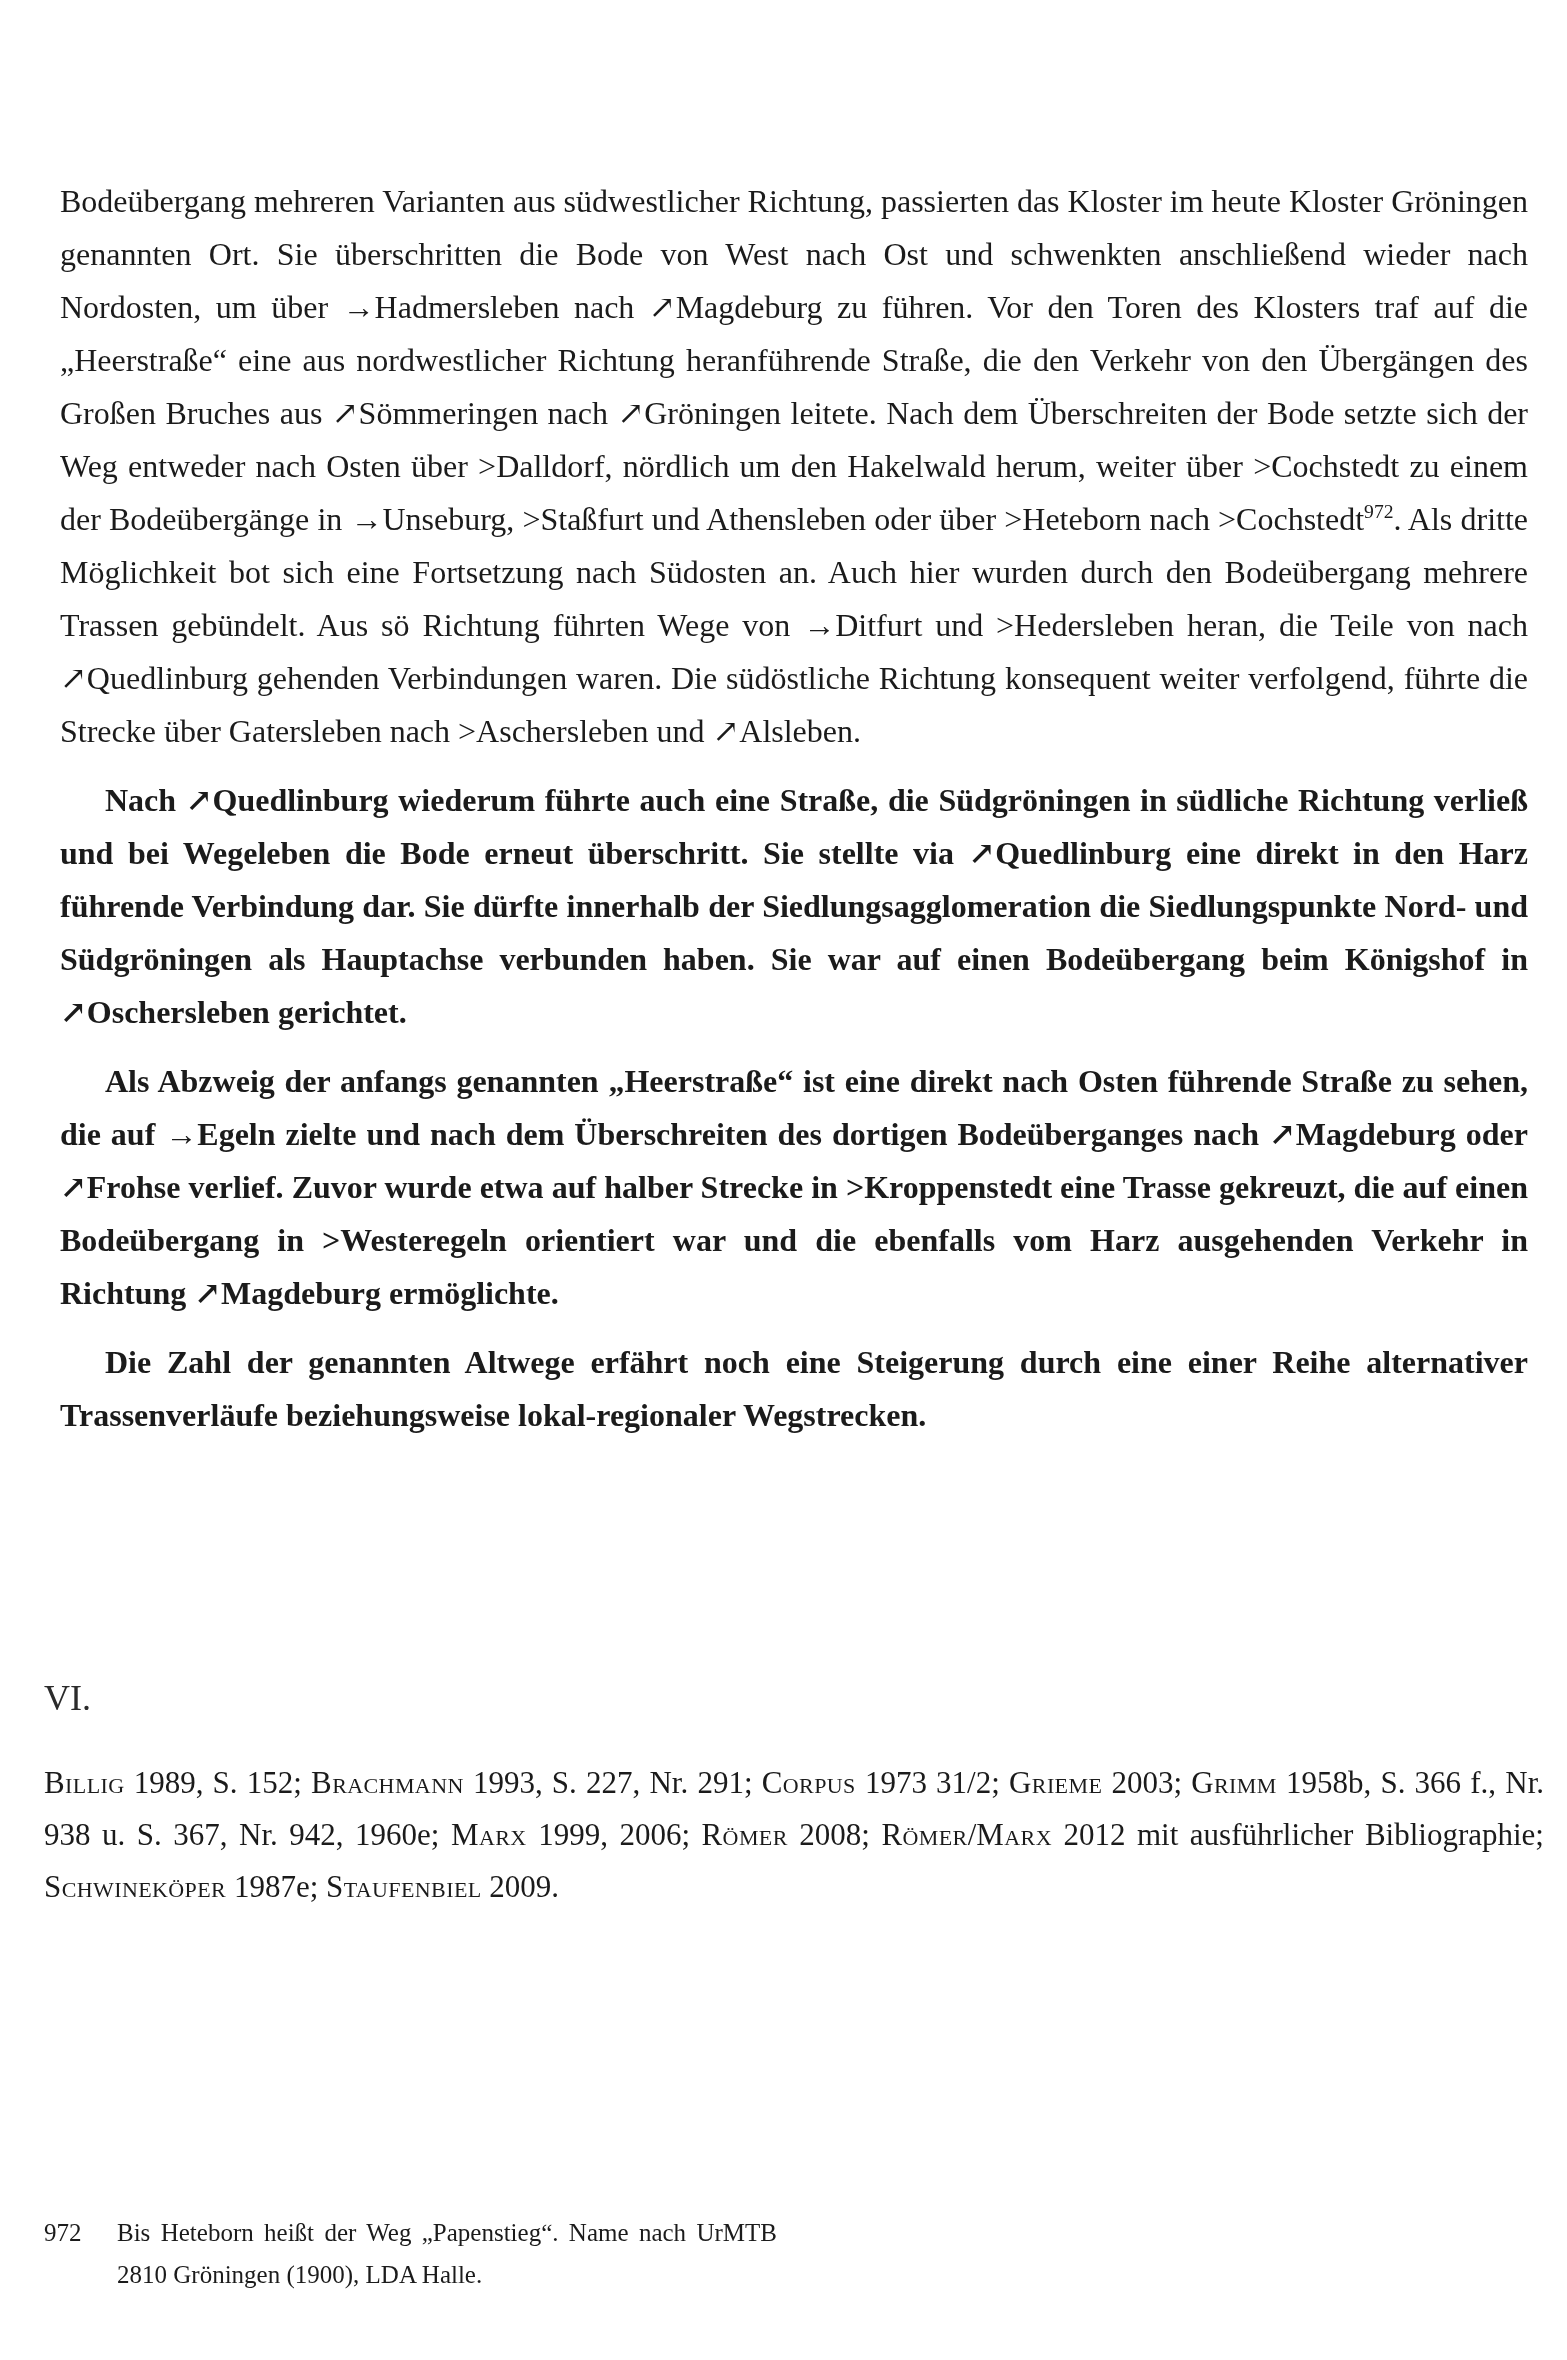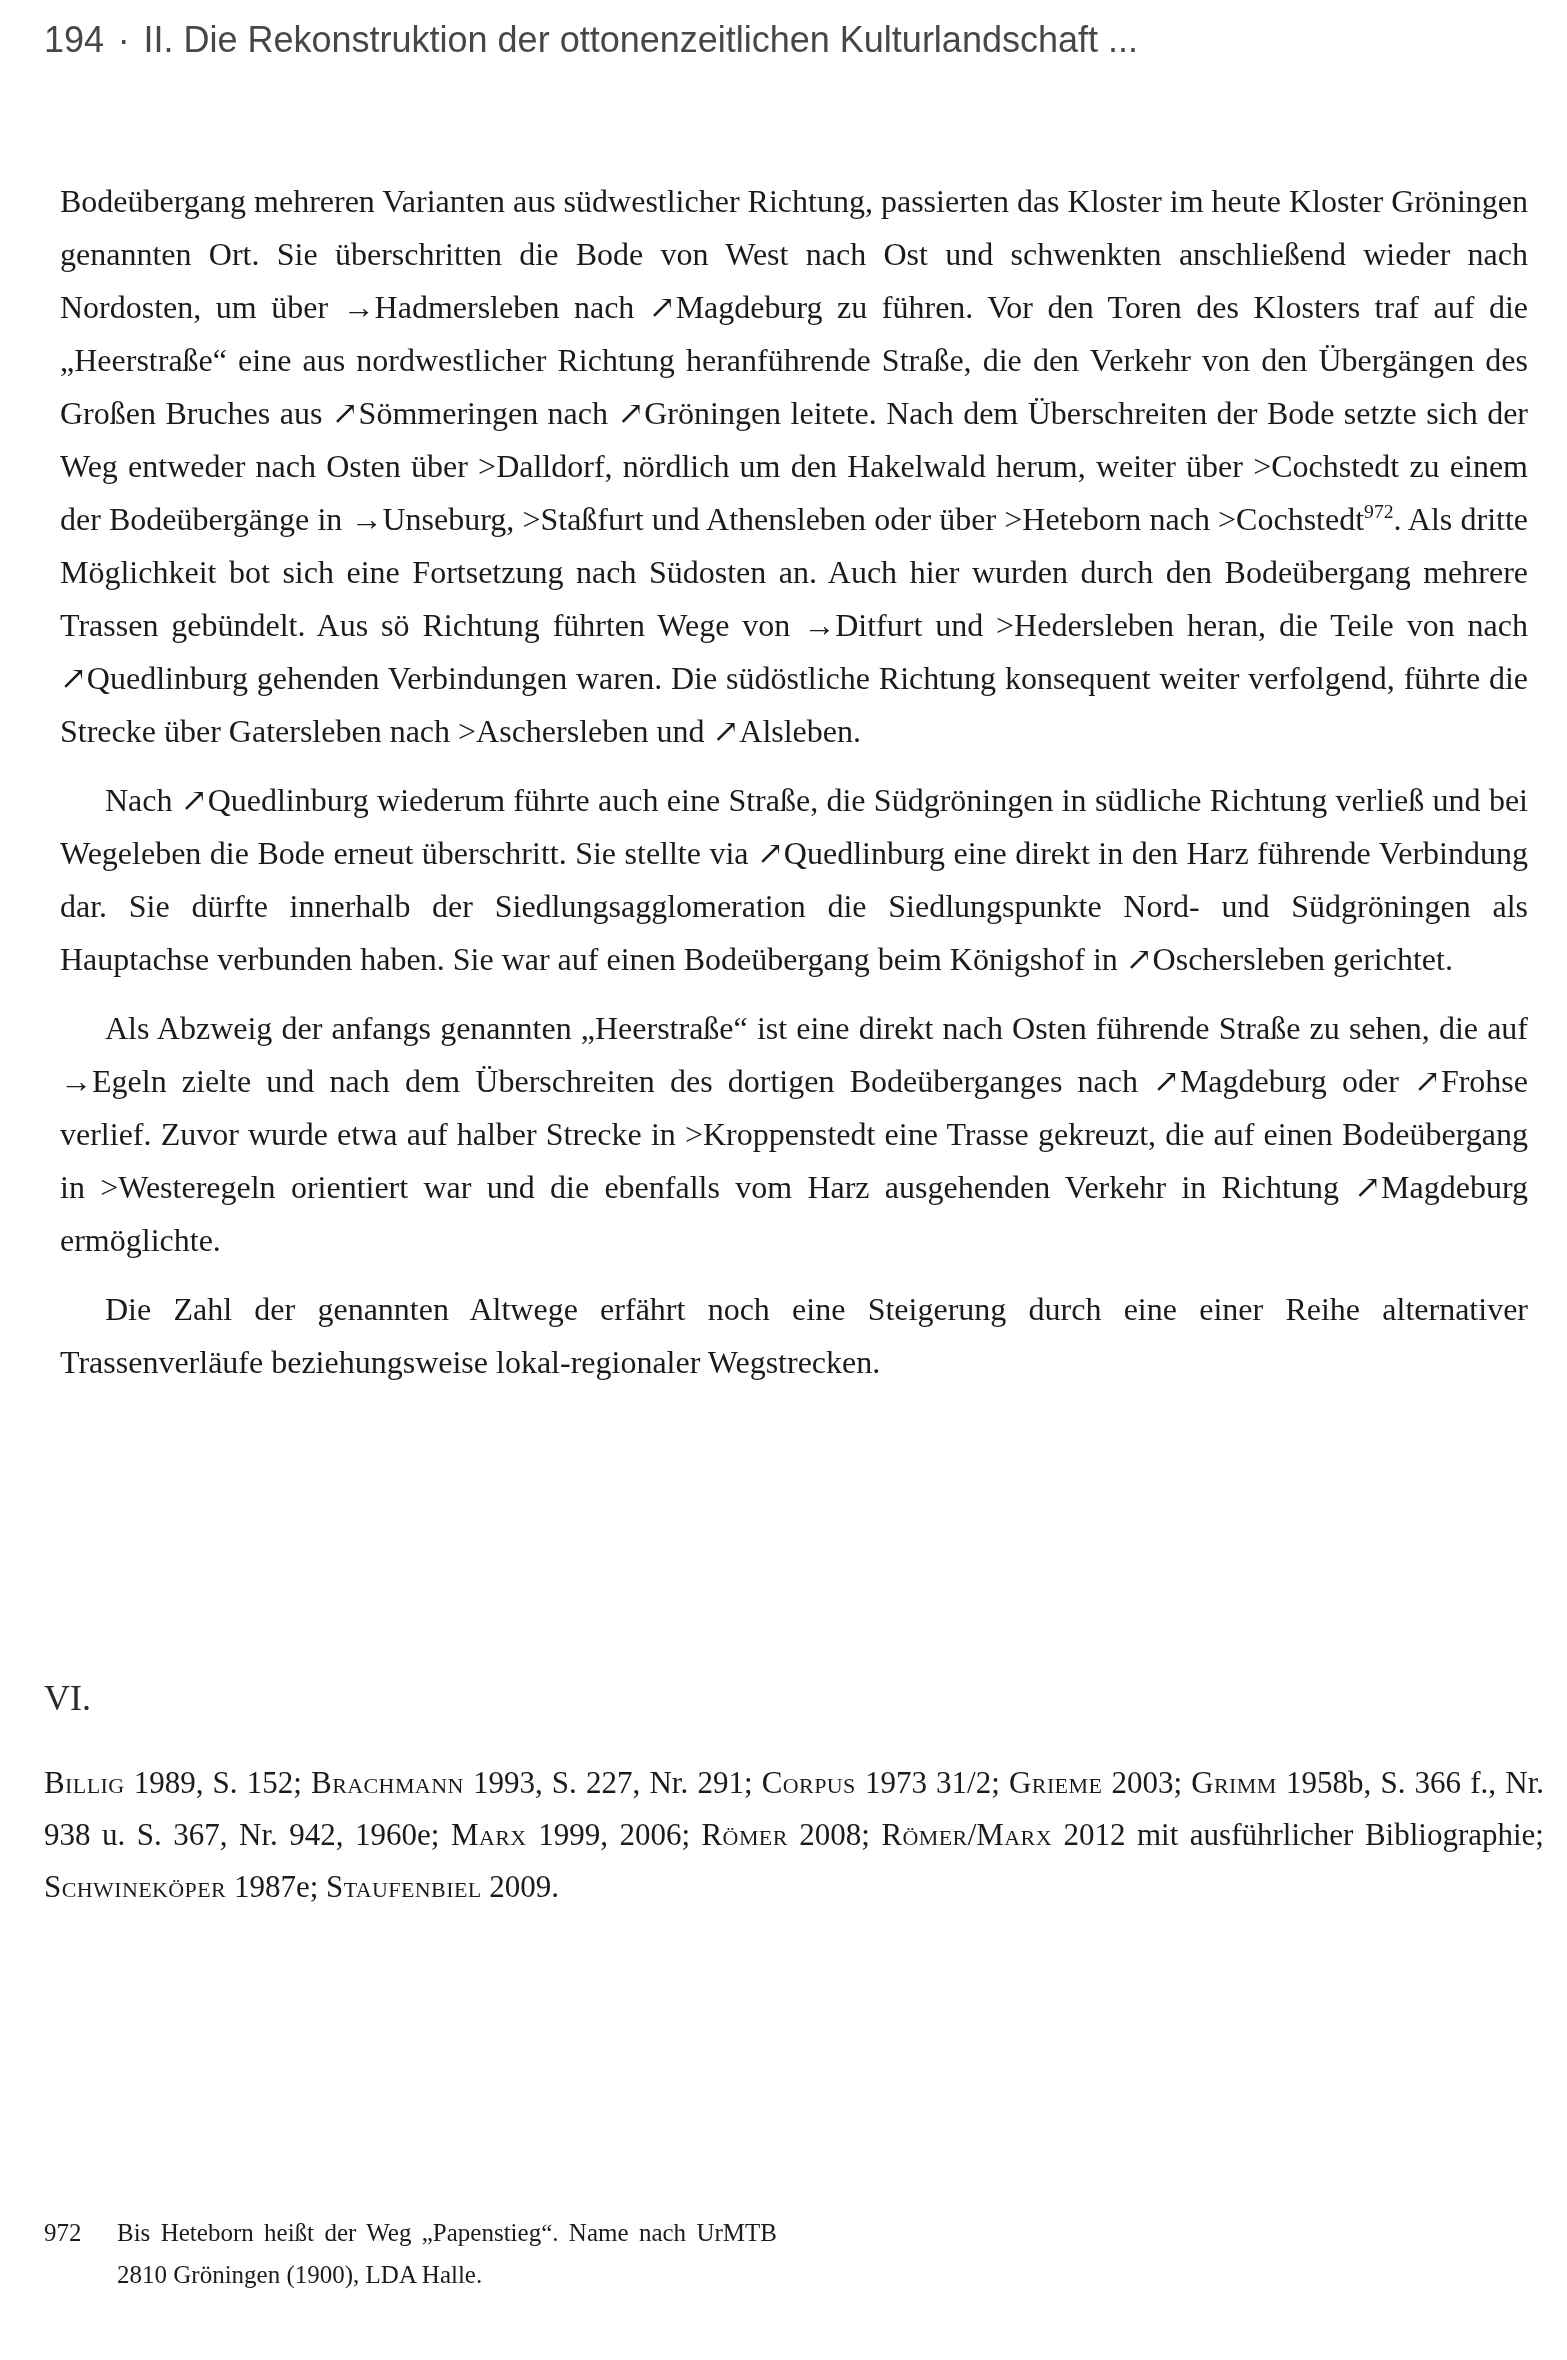--- a/index.html
+++ b/index.html
@@ -37,20 +37,21 @@
     font-size: 32px;
     line-height: 53px;
     text-align: justify;
   }
   .para {
     margin: 16px;
     padding: 0;
   }
   .para.indent {
     text-indent: 45px;
+    font-weight: bold;
   }
   .para sup {
     font-size: 19.6px;
     line-height: 0;
     vertical-align: baseline;
     position: relative;
     top: -11.8px;
   }
   .section-heading {
     position: absolute;
@@ -92,23 +93,20 @@
   }
   .fn-text {
     text-align: justify;
   }
 </style>
 </head>
 <body>
 
 <div class="page">
 
-  <header class="running-head">
-    <span>194</span><span class="sep">·</span><span>II. Die Rekonstruktion der ottonenzeitlichen Kulturlandschaft ...</span>
-  </header>
 
   <main class="body-text">
     <p class="para"><span>Bodeübergang mehreren Varianten aus südwestlicher Richtung, passierten das Kloster im heute Kloster Gröningen genannten Ort. Sie überschritten die Bode von West nach Ost und schwenkten anschließend wieder nach Nordosten, um über →Hadmersleben nach ↗Magdeburg zu führen. Vor den Toren des Klosters traf auf die „Heerstraße“ eine aus nordwestlicher Richtung heranführende Straße, die den Verkehr von den Übergängen des Großen Bruches aus ↗Sömmeringen nach ↗Gröningen leitete. Nach dem Überschreiten der Bode setzte sich der Weg entweder nach Osten über &gt;Dalldorf, nördlich um den Hakelwald herum, weiter über &gt;Cochstedt zu einem der Bodeübergänge in →Unseburg, &gt;Staßfurt und Athensleben oder über &gt;Heteborn nach &gt;Cochstedt</span><sup>972</sup><span>. Als dritte Möglichkeit bot sich eine Fortsetzung nach Südosten an. Auch hier wurden durch den Bodeübergang mehrere Trassen gebündelt. Aus sö Richtung führten Wege von →Ditfurt und &gt;Hedersleben heran, die Teile von nach ↗Quedlinburg gehenden Verbindungen waren. Die südöstliche Richtung konsequent weiter verfolgend, führte die Strecke über Gatersleben nach &gt;Aschersleben und ↗Alsleben.</span></p>
     <p class="para indent"><span>Nach ↗Quedlinburg wiederum führte auch eine Straße, die Südgröningen in südliche Richtung verließ und bei Wegeleben die Bode erneut überschritt. Sie stellte via ↗Quedlinburg eine direkt in den Harz führende Verbindung dar. Sie dürfte innerhalb der Siedlungsagglomeration die Siedlungspunkte Nord- und Südgröningen als Hauptachse verbunden haben. Sie war auf einen Bodeübergang beim Königshof in ↗Oschersleben gerichtet.</span></p>
     <p class="para indent"><span>Als Abzweig der anfangs genannten „Heerstraße“ ist eine direkt nach Osten führende Straße zu sehen, die auf →Egeln zielte und nach dem Überschreiten des dortigen Bodeüberganges nach ↗Magdeburg oder ↗Frohse verlief. Zuvor wurde etwa auf halber Strecke in &gt;Kroppenstedt eine Trasse gekreuzt, die auf einen Bodeübergang in &gt;Westeregeln orientiert war und die ebenfalls vom Harz ausgehenden Verkehr in Richtung ↗Magdeburg ermöglichte.</span></p>
     <p class="para indent"><span>Die Zahl der genannten Altwege erfährt noch eine Steigerung durch eine einer Reihe alternativer Trassenverläufe beziehungsweise lokal-regionaler Wegstrecken.</span></p>
   </main>
 
   <h2 class="section-heading">VI.</h2>
 

